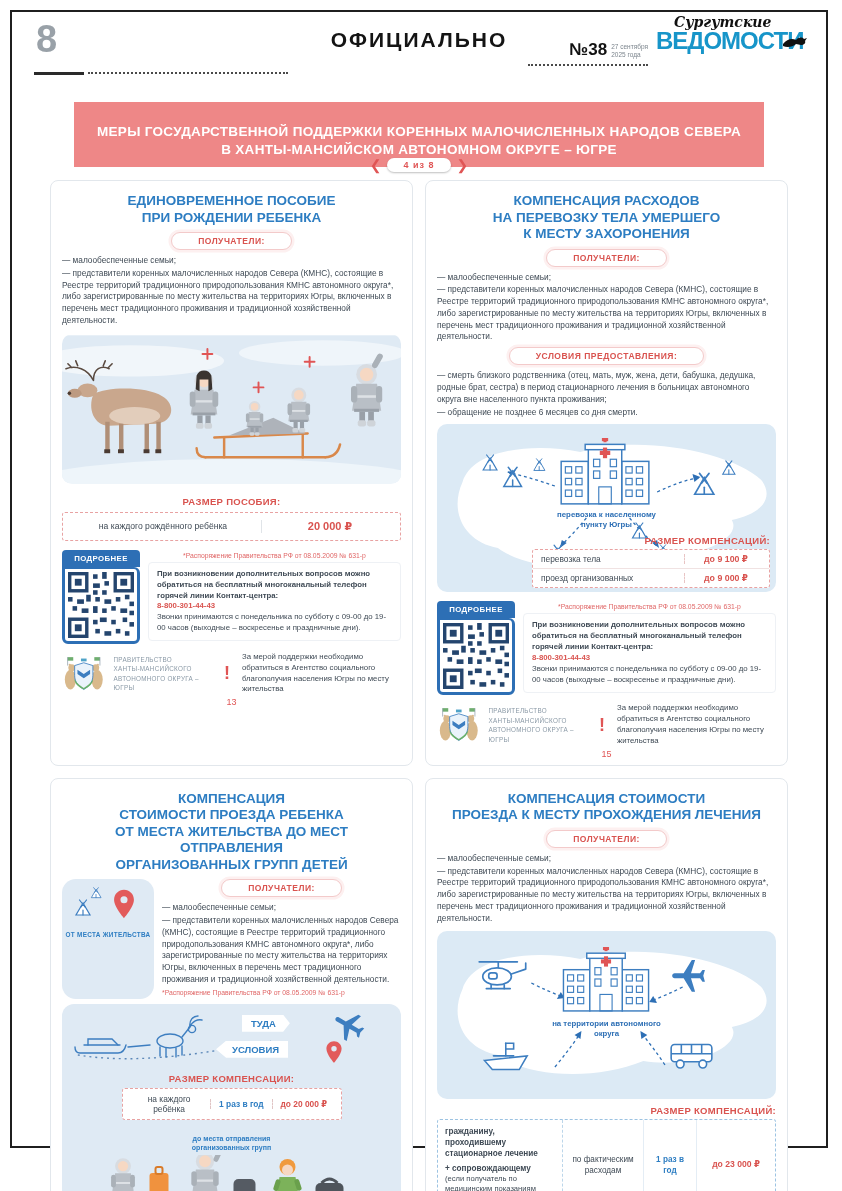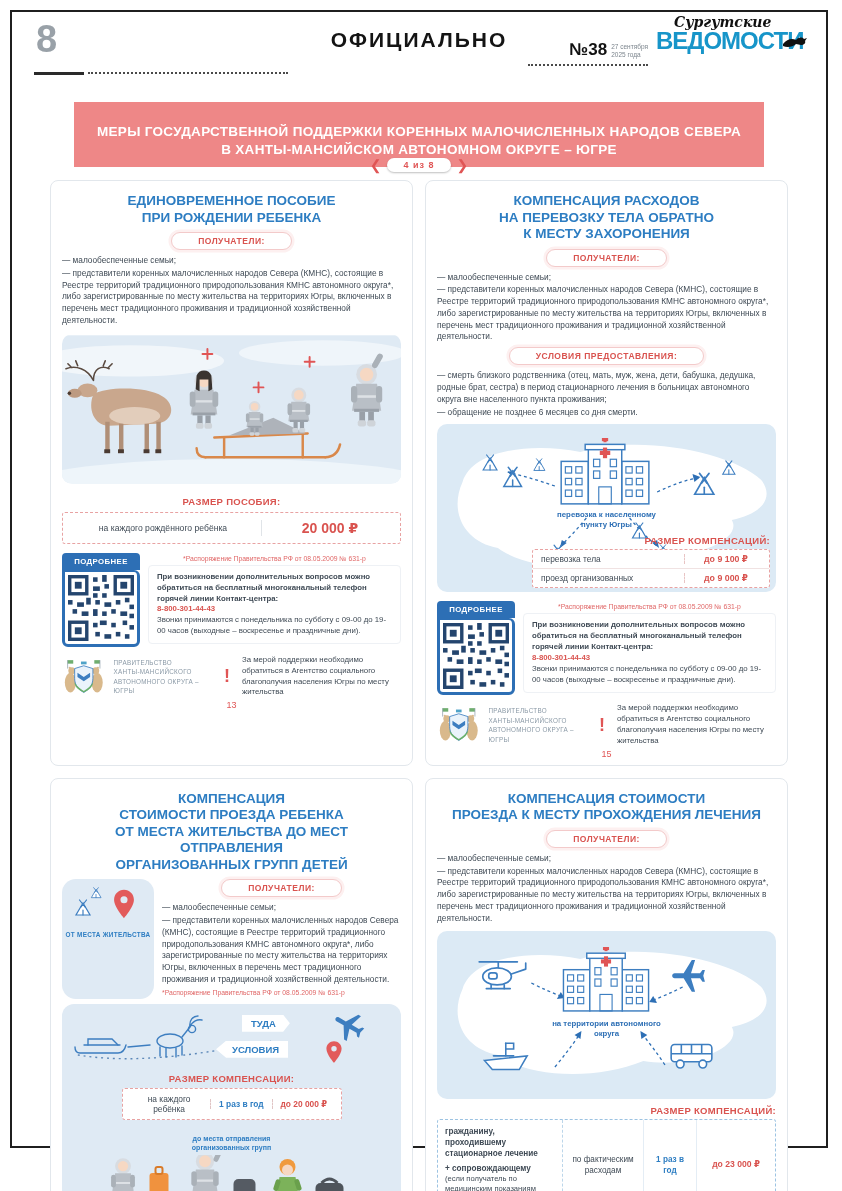--- a/index.html
+++ b/index.html
@@ -43,21 +43,21 @@
   .blueb{color:#2d7dc2;font-weight:bold;}
 
   .dashbox{border:1.5px dashed #e8a2a2;border-radius:3px;background:#fff;}
 
   
   .illu1{margin-top:6px;border-radius:10px;overflow:hidden;}
   .amt1-head{text-align:center;margin:8px 0 5px;}
   .amt1-row{display:flex;align-items:center;padding:7px 10px;}
   .amt1-item{flex:1;text-align:center;font-size:8.6px;}
   .amt1-div{width:1px;align-self:stretch;background:#e0e4e8;margin:0 8px;}
-  .amt1-val{width:120px;text-align:center;font-size:14px;}
+  .amt1-val{width:120px;text-align:center;font-size:11px;}
 
   
   .more{display:grid;grid-template-columns:78px 1fr;gap:8px;margin-top:9px;}
   .more-tab{background:#2d6fb5;color:#fff;font-weight:bold;font-size:7.8px;letter-spacing:.4px;padding:4px 8px;border-radius:4px 4px 0 0;text-align:center;}
   .qr-frame{border:3px solid #2d6fb5;border-top-width:2px;border-radius:0 6px 6px 6px;background:#fff;padding:3px;}
   .qr-frame svg{display:block;width:100%;height:auto;}
   .footnote{color:#e06666;font-size<:6.8px;font-size:6.8px;text-align:center;margin:2px 0 3px;}
   .hotline{background:#fff;border:1px solid #eef1f5;border-radius:4px;padding:6px 8px;font-size:7.8px;line-height:1.4;}
   .hl-bold{font-weight:bold;}
   .hl-phone{color:#d9534f;font-weight:bold;display:block;}
@@ -427,21 +427,21 @@
       </div>
       <div class="warn">!</div>
       <div class="agency">За мерой поддержки необходимо обратиться в Агентство социального благополучия населения Югры по месту жительства</div>
     </div>
     <div class="cnum">13</div>
   </div>
 
   <div class="card">
     <div class="ctitle">
       <div>КОМПЕНСАЦИЯ РАСХОДОВ</div>
-      <div>НА ПЕРЕВОЗКУ ТЕЛА ОБРАТНО</div>
+      <div>НА ПЕРЕВОЗКУ ТЕЛА УМЕРШЕГО</div>
       <div>К МЕСТУ ЗАХОРОНЕНИЯ</div>
     </div>
     <div class="badge">ПОЛУЧАТЕЛИ:</div>
     <div class="body-t">
       <div>— малообеспеченные семьи;</div>
       <div>— представители коренных малочисленных народов Севера (КМНС), состоящие в Реестре территорий традиционного природопользования КМНС автономного округа*, либо зарегистрированные по месту жительства на территориях Югры, включенных в перечень мест традиционного проживания и традиционной хозяйственной деятельности.</div>
     </div>
     <div class="badge">УСЛОВИЯ ПРЕДОСТАВЛЕНИЯ:</div>
     <div class="body-t">
       <div>— смерть близкого родственника (отец, мать, муж, жена, дети, бабушка, дедушка, родные брат, сестра) в период стационарного лечения в больницах автономного округа вне населенного пункта проживания;</div>

